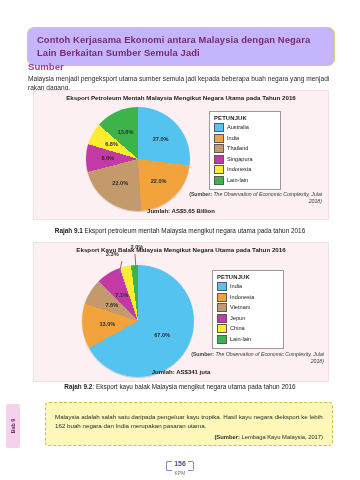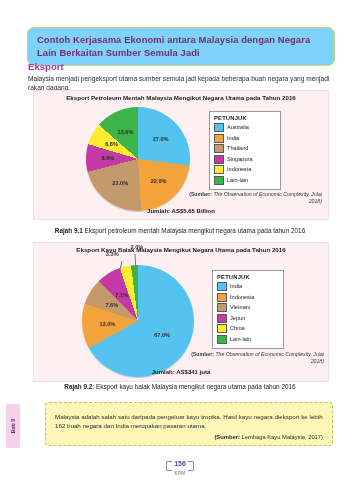--- a/index.html
+++ b/index.html
@@ -21,21 +21,21 @@
     background: #ffffff;
   }
 
   
   .banner {
     position: absolute;
     left: 27px;
     top: 27px;
     width: 308px;
     box-sizing: border-box;
-    background: #7dd3fc;
+    background: #c4b5fd;
     border: 1px solid #d9cf72;
     border-radius: 7px;
     padding: 5px 9px 6px 9px;
     color: #7a2a6b;
     font-size: 9.4px;
     font-weight: bold;
     line-height: 13px;
     letter-spacing: 0.1px;
   }
 
@@ -287,21 +287,21 @@
 </style>
 </head>
 <body>
 
 <div class="page">
 
   <div class="banner">
     <span>Contoh Kerjasama Ekonomi antara Malaysia dengan Negara Lain Berkaitan Sumber Semula Jadi</span>
   </div>
 
-  <div class="sec-heading">Eksport</div>
+  <div class="sec-heading">Sumber</div>
   <div class="intro">Malaysia menjadi pengeksport utama sumber semula jadi kepada beberapa buah negara yang menjadi rakan dagang.</div>
 
   <div class="figure" id="figure-1">
     <div class="fig-title">Eksport Petroleum Mentah Malaysia Mengikut Negara Utama pada Tahun 2016</div>
 
     <div class="pie-wrap" id="pie-1">
       <div class="pie" id="pie-canvas-1" style="background: conic-gradient(rgb(84, 195, 239) 0deg, rgb(84, 195, 239) 97.2deg, rgb(242, 163, 60) 97.2deg, rgb(242, 163, 60) 176.4deg, rgb(196, 154, 108) 176.4deg, rgb(196, 154, 108) 255.6deg, rgb(195, 57, 165) 255.6deg, rgb(195, 57, 165) 286.56deg, rgb(253, 236, 47) 286.56deg, rgb(253, 236, 47) 311.04deg, rgb(60, 180, 75) 311.04deg, rgb(60, 180, 75) 360deg);"></div>
       <div class="slice-label" id="p1-l0" style="left: 71.7532%; top: 30.822%;">27.0%</div>
       <div class="slice-label" id="p1-l1" style="left: 69.8519%; top: 71.1401%;">22.0%</div>
       <div class="slice-label" id="p1-l2" style="left: 32.9542%; top: 73.4615%;">22.0%</div>

